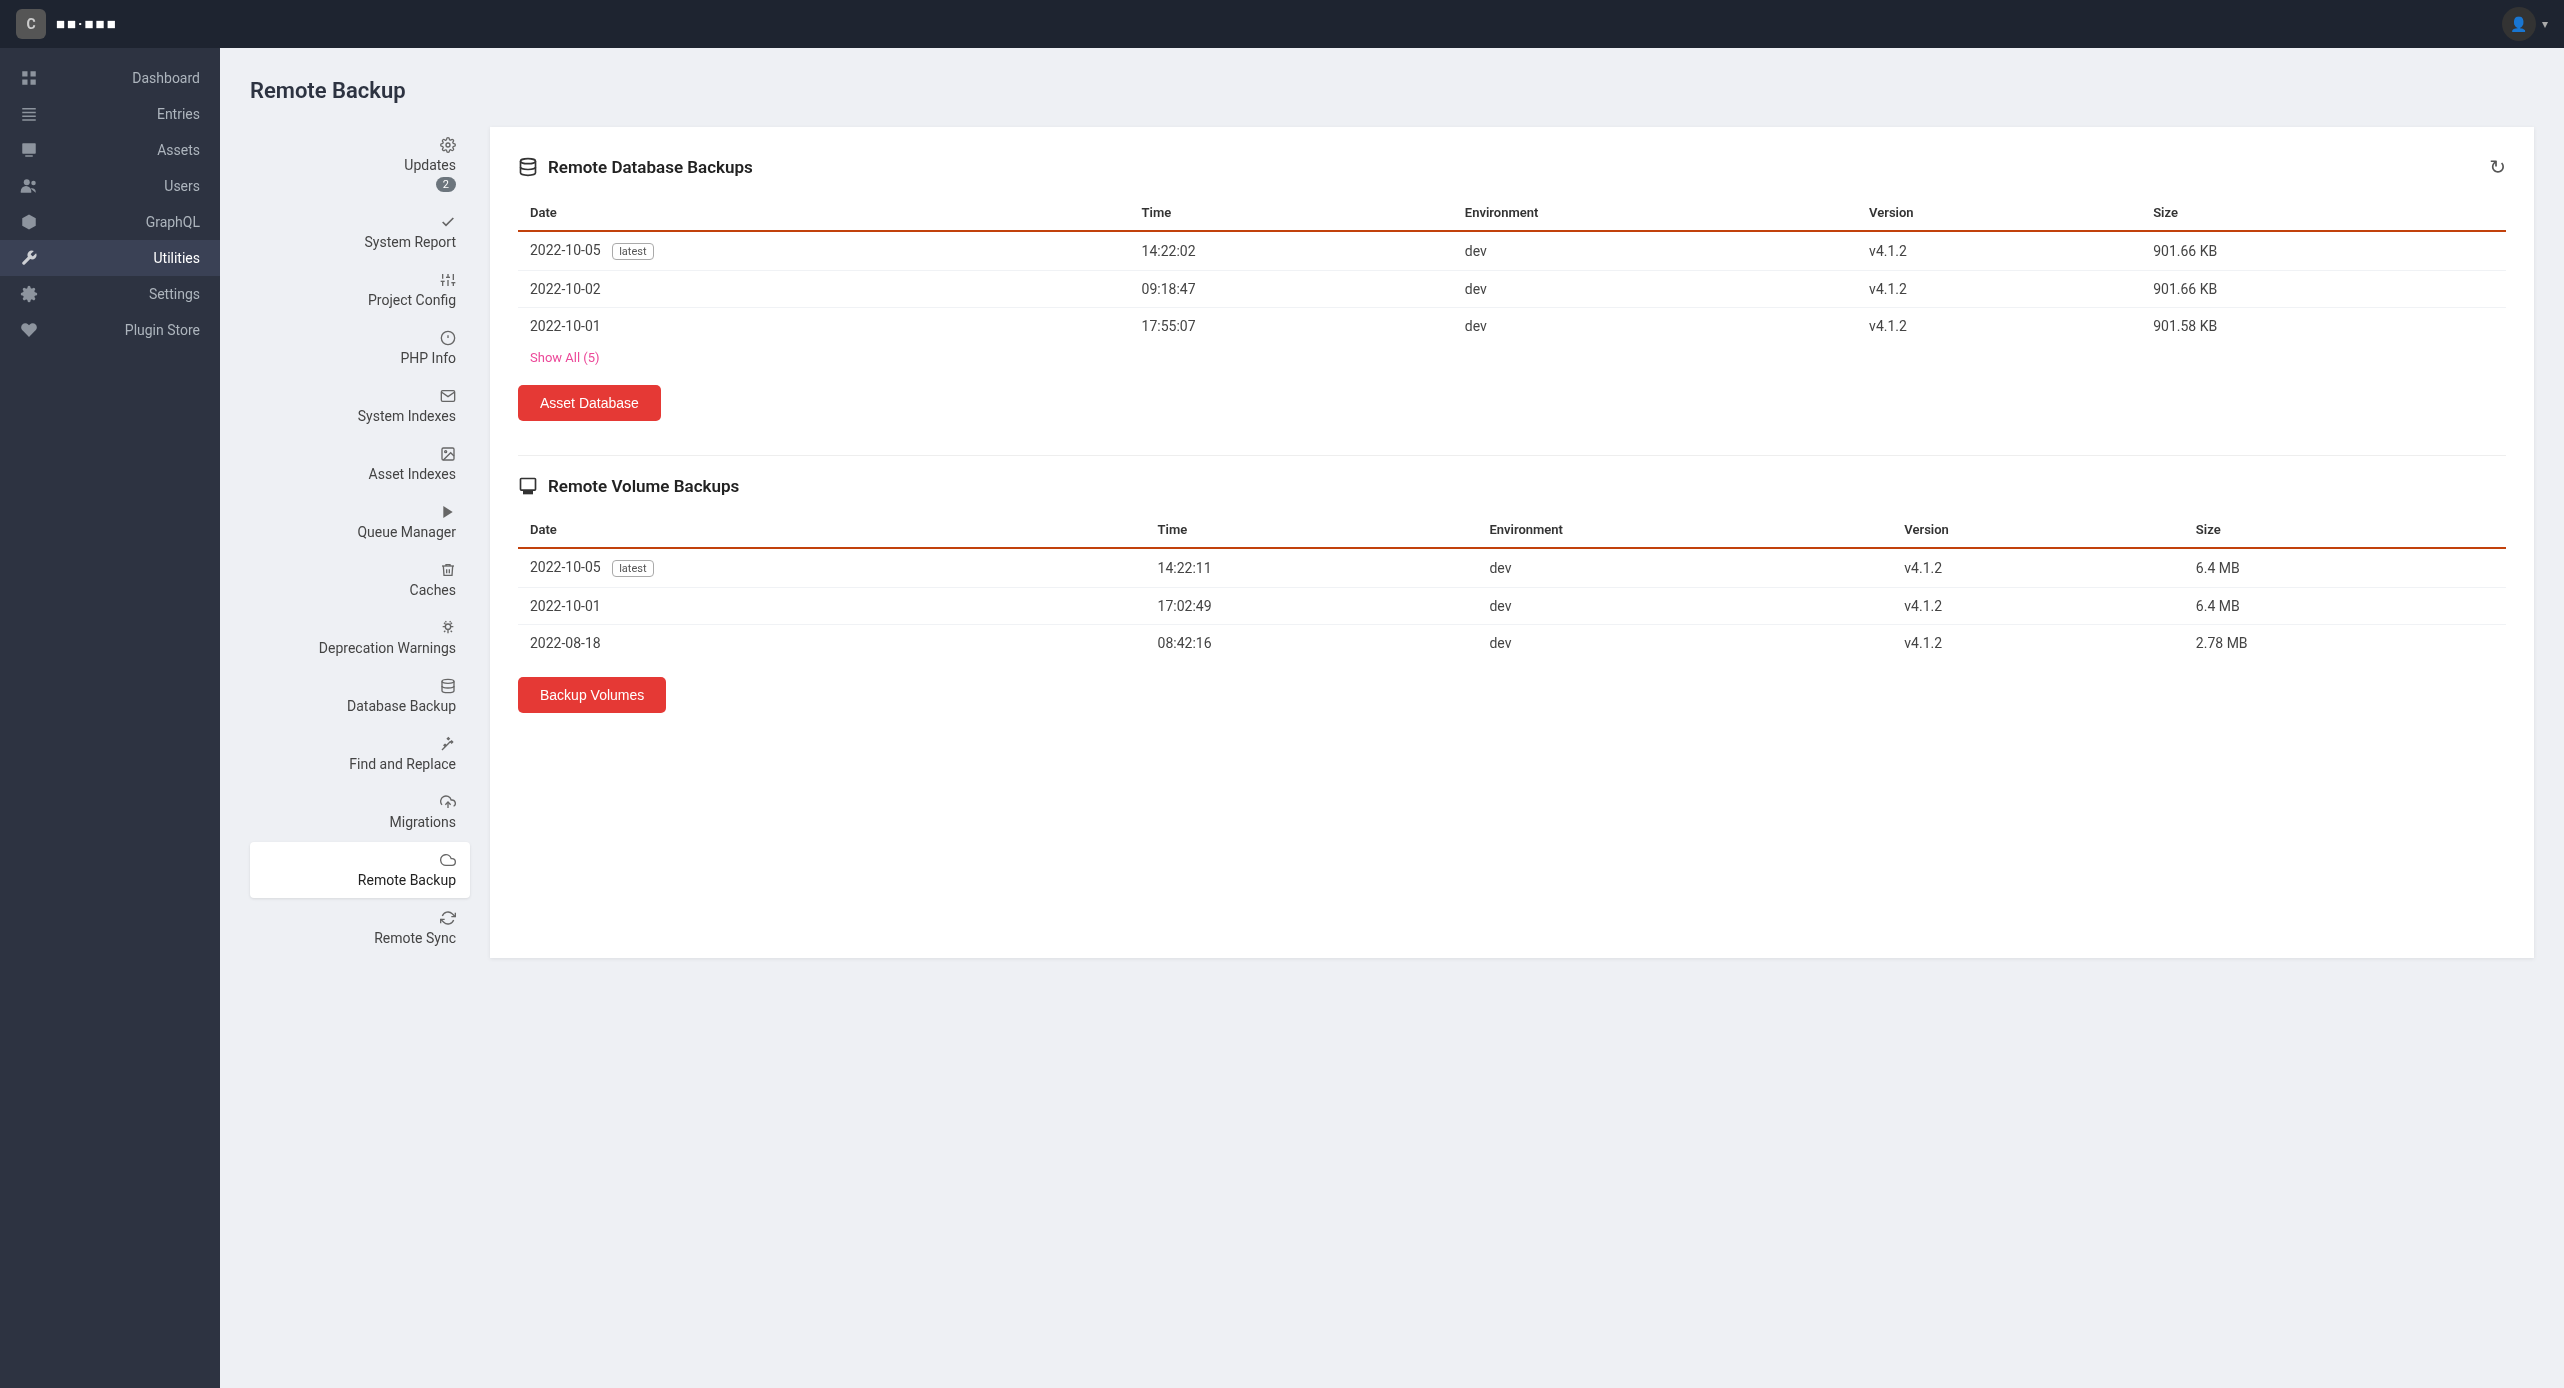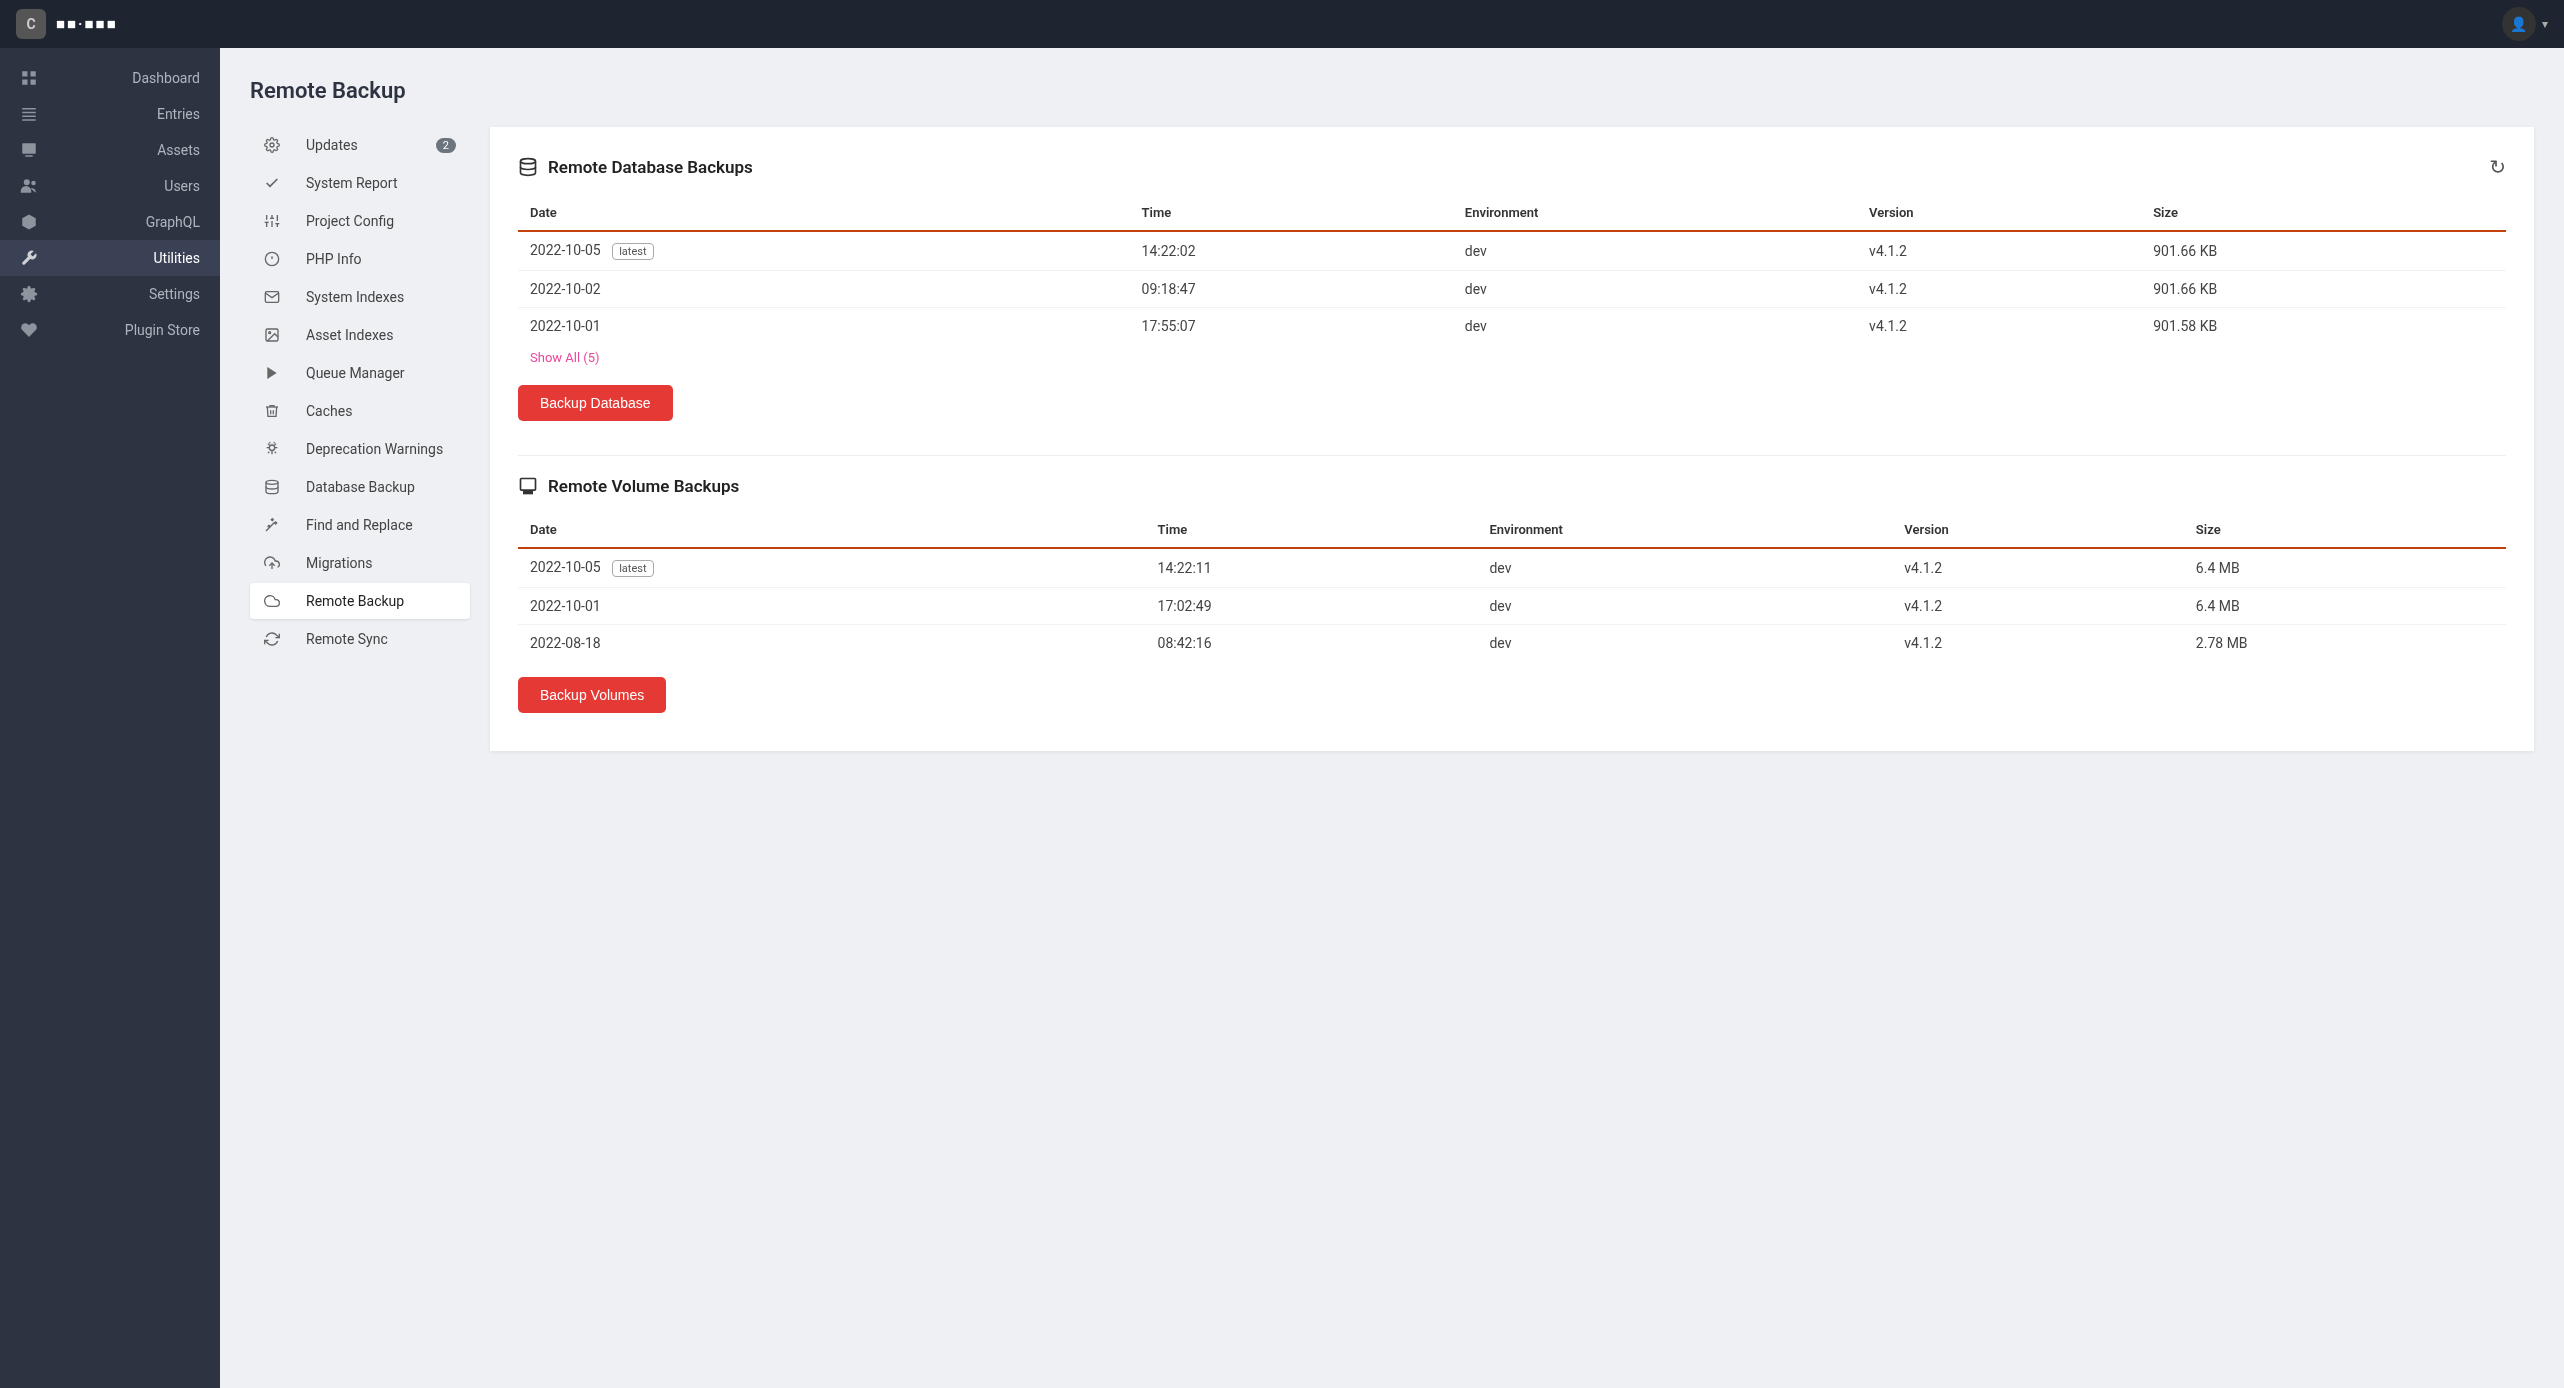--- a/index.html
+++ b/index.html
@@ -71,28 +71,29 @@
 
     
     .inner-layout { display: flex; gap: 20px; }
 
     
     .sub-nav {
       width: 220px;
       flex-shrink: 0;
     }
     .sub-nav-item {
-      display: flex; align-items: flex-end; gap: 26px;
+      display: flex; align-items: flex-end; gap: 4px;
       padding: 10px 14px;
       color: #444;
       font-size: 14px;
       cursor: pointer;
       border-radius: 4px;
       margin-bottom: 2px;
       position: relative;
+      flex-direction: column;
     }
     .sub-nav-item.active { background: #fff; box-shadow: 0 1px 3px rgba(0,0,0,0.1); color: #222; }
     .sub-nav-icon { width: 16px; height: 16px; flex-shrink: 0; color: #666; }
     .badge {
       background: #6c757d;
       color: #fff;
       font-size: 11px;
       border-radius: 10px;
       padding: 1px 7px;
       margin-left: auto;
@@ -426,21 +427,21 @@
     </td>
     <td>17:55:07</td>
     <td>dev</td>
     <td>v4.1.2</td>
     <td>901.58 KB</td>
   </tr>
             </tbody>
         </table>
         <div class="show-all-link">Show All (5)</div>
         <div>
-          <button class="btn-backup">Backup Database</button>
+          <button class="btn-backup">Asset Database</button>
         </div>
 
         <div class="section-divider">
           <hr style="border:none;border-top:1px solid #eee;">
         </div>
 
         
         <div class="section-heading">
           <div class="section-title">
             <svg width="20" height="20" viewBox="0 0 24 24" fill="none" stroke="#333" stroke-width="2">

